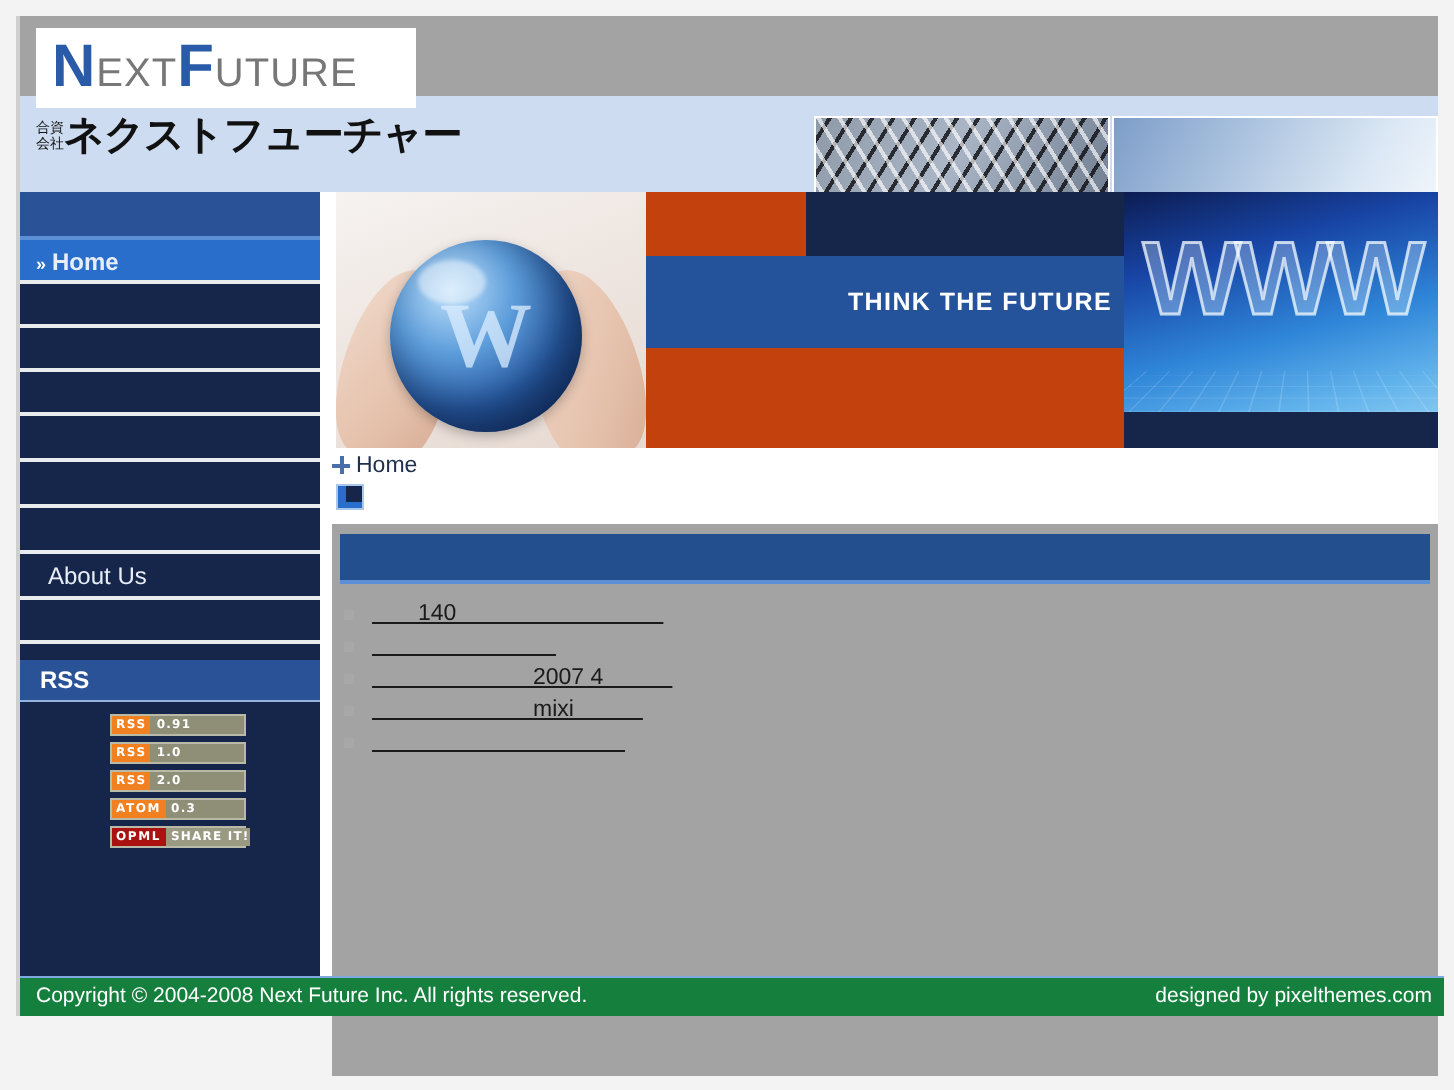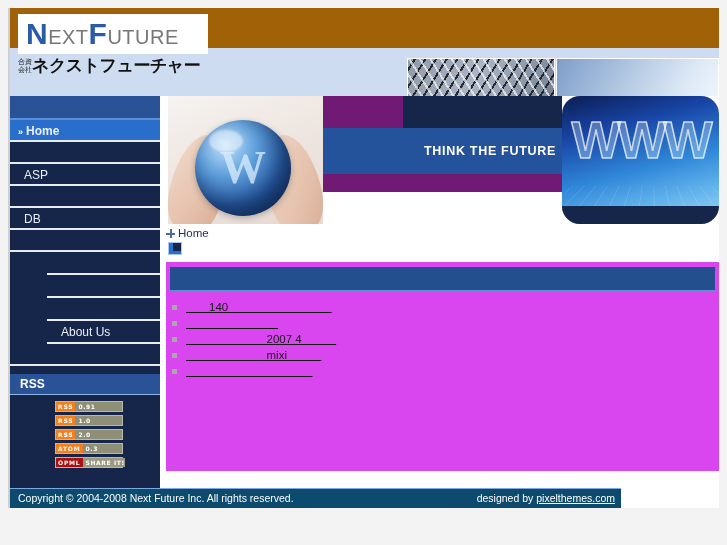--- a/index.html
+++ b/index.html
@@ -25,21 +25,21 @@
     background: #ffffff;
     border-left: 2px solid #cfcfcf;
     box-sizing: border-box;
   }
 
   
   .header {
     position: relative;
     width: 709px;
     height: 88px;
-    background: #a16207;
+    background: #a3a3a3;
     overflow: hidden;
   }
   .logo-box {
     position: absolute;
     left: 8px;
     top: 6px;
     width: 190px;
     height: 40px;
     background: #ffffff;
     z-index: 3;
@@ -79,21 +79,21 @@
     display: inline-block;
     font-size: 7px;
     line-height: 8px;
     color: #111;
     vertical-align: middle;
     text-align: right;
     font-family: "DejaVu Sans", sans-serif;
   }
   .logo-ja-main {
     display: inline-block;
-    font-size: 17px;
+    font-size: 20px;
     font-weight: bold;
     color: #111;
     vertical-align: middle;
     letter-spacing: -.5px;
     font-family: "DejaVu Sans", sans-serif;
   }
   .hdr-band {
     position: absolute;
     left: 0;
     top: 40px;
@@ -161,21 +161,20 @@
     background: #16254a;
     border-bottom: 2px solid #e9ecef;
     box-sizing: border-box;
     white-space: nowrap;
     overflow: hidden;
     cursor: pointer;
   }
   .nav-item.tall {
     height: 23px;
     line-height: 23px;
-    margin-left: 37px;
   }
   .nav-item.active {
     background: #2a6ecb;
     font-weight: bold;
     padding-left: 8px;
   }
   .nav-item.active .chev {
     color: #ffffff;
     font-size: 9px;
     letter-spacing: -1px;
@@ -309,22 +308,22 @@
     color: rgba(220,238,255,.75);
     font-size: 46px;
     font-weight: bold;
     font-family: "Liberation Serif", serif;
   }
   .bn-mid {
     position: absolute;
     left: 163px;
     top: 0;
     width: 239px;
-    height: 96px;
-    background: #701a75;
+    height: 128px;
+    background: #c2410c;
   }
   .bn-mid-dark {
     position: absolute;
     left: 80px;
     top: 0;
     width: 159px;
     height: 32px;
     background: #16254a;
   }
   .bn-mid-strip {
@@ -352,21 +351,20 @@
     white-space: nowrap;
   }
   .bn-www {
     position: absolute;
     left: 402px;
     top: 0;
     width: 157px;
     height: 128px;
     background: linear-gradient(165deg, #0c1d52 0%, #1845a6 26%, #2f86d8 55%, #63b4ec 78%, #9ed6f6 100%);
     overflow: hidden;
-    border-radius: 18px;
   }
   .bn-www:before {
     content: "";
     position: absolute;
     left: -20px; top: 56px;
     width: 220px; height: 120px;
     background:
       repeating-linear-gradient(90deg, rgba(255,255,255,.14) 0 1px, rgba(0,0,0,0) 1px 16px),
       repeating-linear-gradient(0deg, rgba(255,255,255,.14) 0 1px, rgba(0,0,0,0) 1px 14px);
     transform: perspective(120px) rotateX(52deg);
@@ -439,22 +437,22 @@
     right: 0; top: 0;
     width: 8px; height: 8px;
     background: #16254a;
   }
 
   
   .main-panel {
     position: relative;
     margin-left: 6px;
     width: 553px;
-    height: 209px;
-    background: #d946ef;
+    height: 276px;
+    background: #a3a3a3;
     box-sizing: border-box;
   }
   .panel-head {
     position: absolute;
     left: 4px;
     top: 5px;
     width: 545px;
     height: 25px;
     background: #234f8f;
     border-bottom: 2px solid #5c8fd6;
@@ -490,23 +488,23 @@
     text-decoration: underline;
     white-space: pre;
     cursor: pointer;
   }
 
   
   .footer {
     position: absolute;
     left: 0;
     top: 480px;
-    width: 611px;
+    width: 712px;
     height: 20px;
-    background: #0c4a6e;
+    background: #15803d;
     border-top: 1px solid #7ea9e0;
     box-sizing: border-box;
   }
   .footer-left {
     position: absolute;
     left: 8px;
     top: 0;
     line-height: 19px;
     color: #ffffff;
     font-size: 10.5px;
@@ -516,21 +514,20 @@
     position: absolute;
     right: 6px;
     top: 0;
     line-height: 19px;
     color: #ffffff;
     font-size: 10.5px;
     white-space: nowrap;
   }
   .footer-right a {
     color: #ffffff;
-    text-decoration: underline;
     cursor: pointer;
   }
 </style>
 </head>
 <body>
 
 <div class="page">
 
   <div class="header">
     <div class="hdr-band"></div>
@@ -552,23 +549,21 @@
     <div class="hdr-img-sky"></div>
   </div>
 
   <div class="body-wrap">
 
     <div class="sidebar">
       <div class="nav-top-bar"></div>
       <nav>
         <div class="nav-item active"><span class="chev">»</span><span>Home</span></div>
         <div class="nav-item"><span></span></div>
-        <div class="nav-item"><span>ASP</span></div>
         <div class="nav-item"><span></span></div>
-        <div class="nav-item"><span>DB</span></div>
         <div class="nav-item"><span></span></div>
         <div class="nav-item tall"><span></span></div>
         <div class="nav-item tall"><span></span></div>
         <div class="nav-item tall"><span></span></div>
         <div class="nav-item tall"><span>About Us</span></div>
         <div class="nav-item"><span></span></div>
       </nav>
 
       <div class="nav-gap"></div>
 

